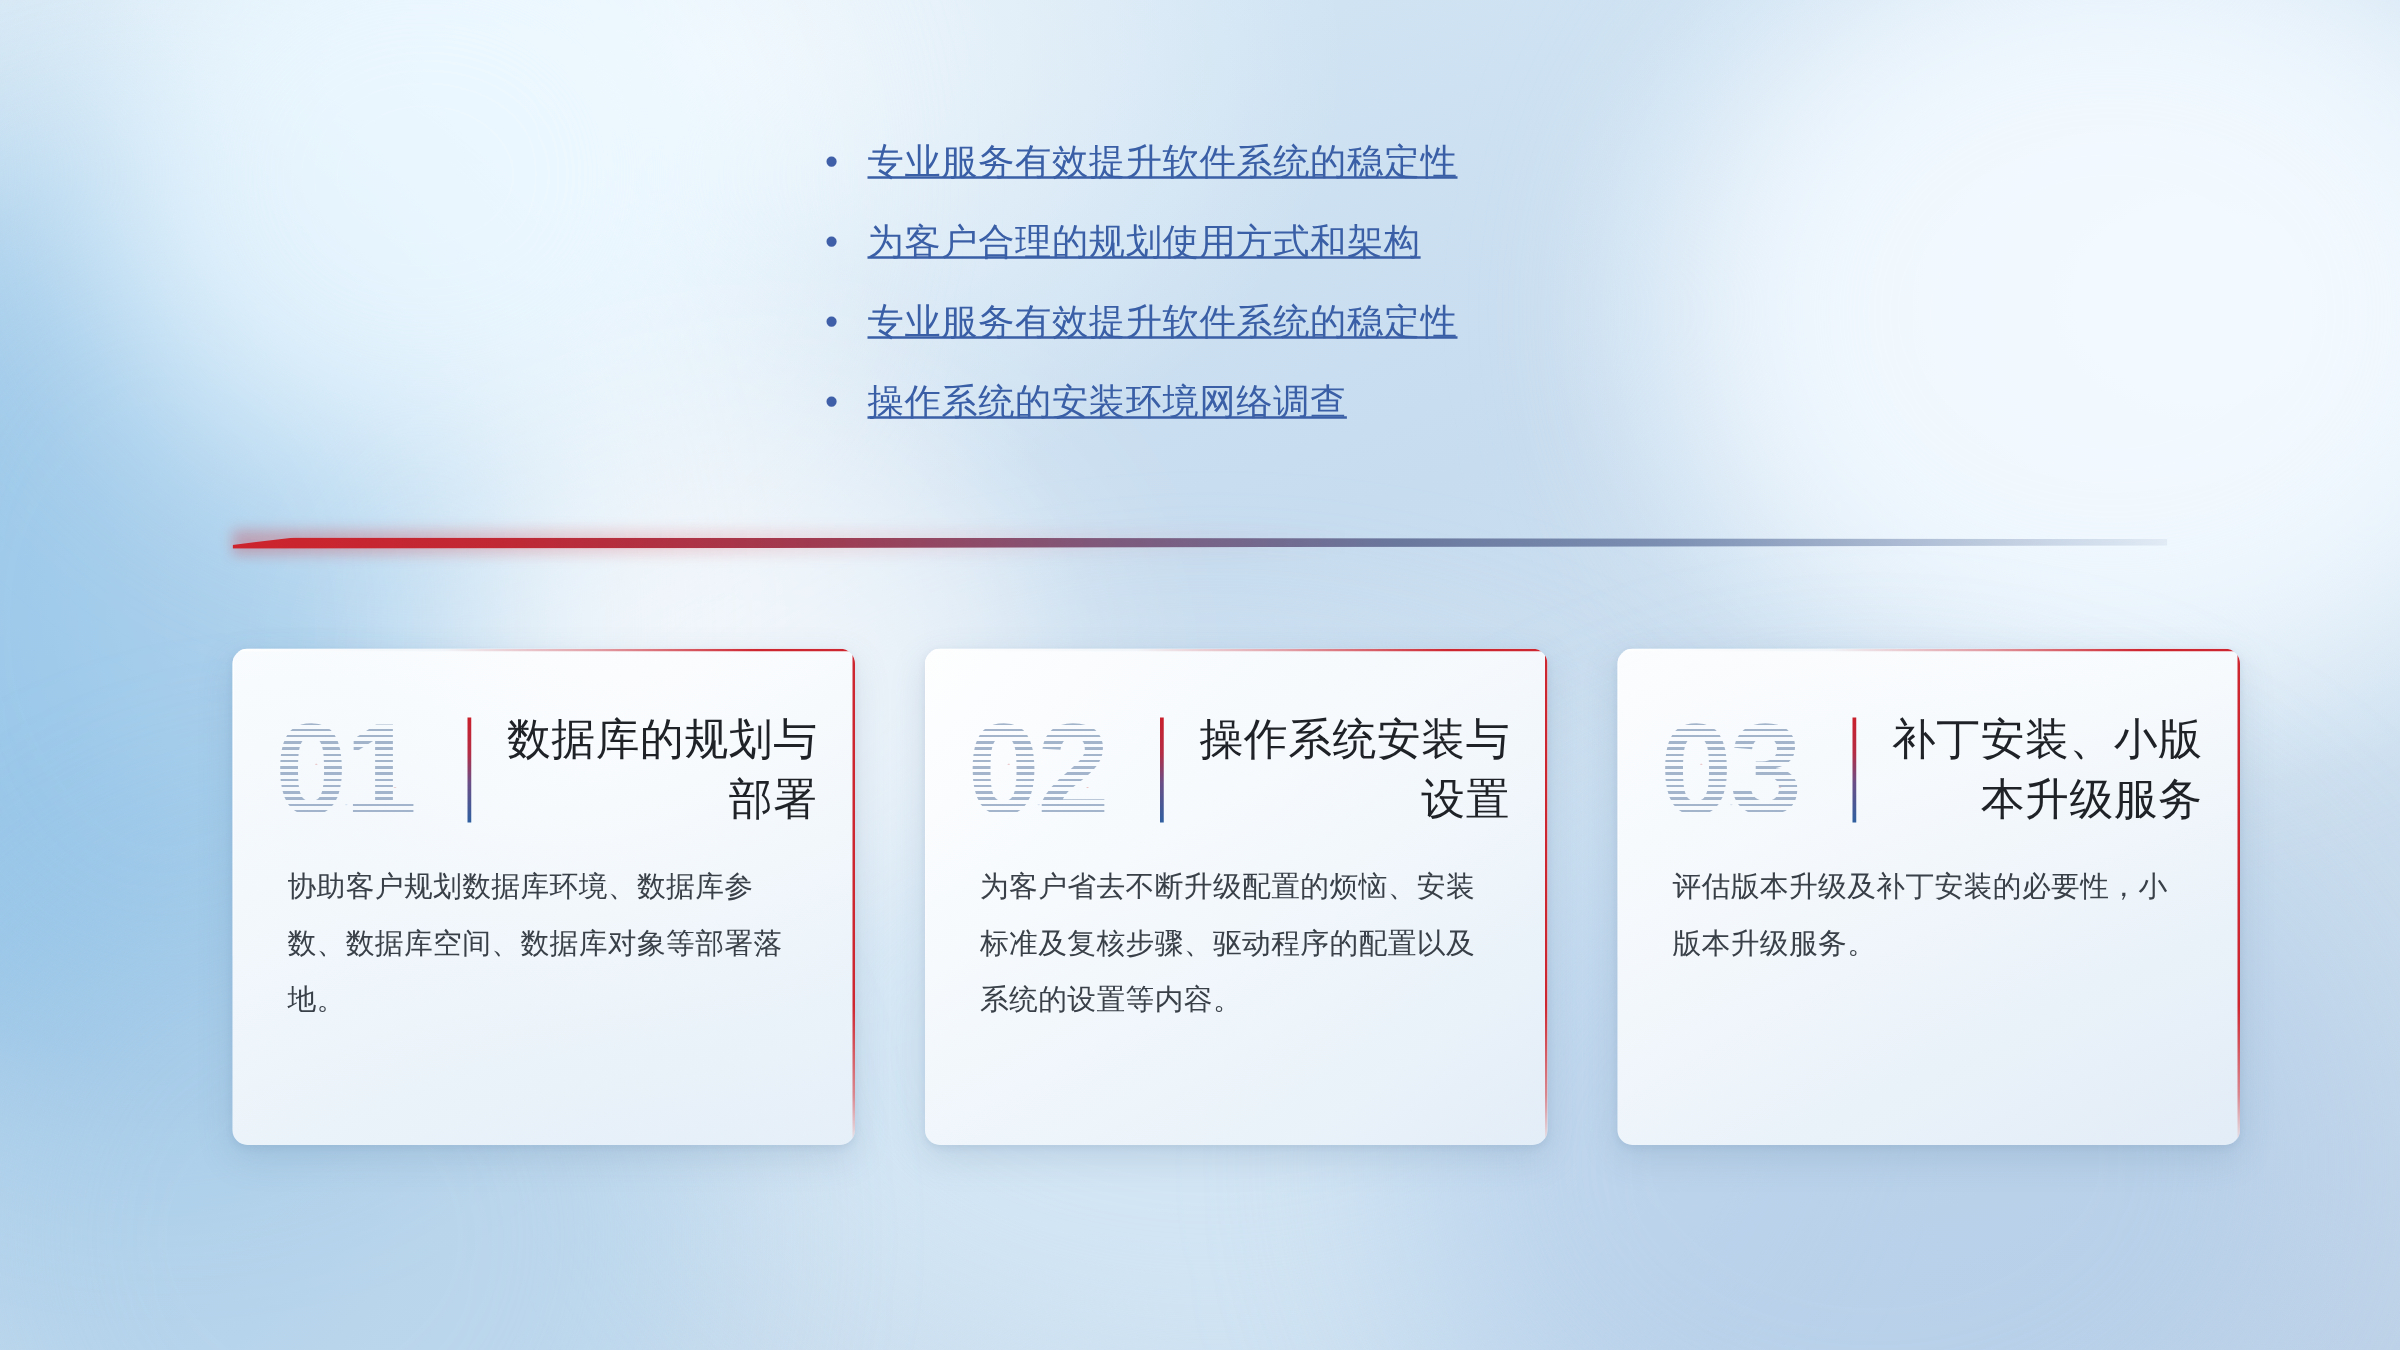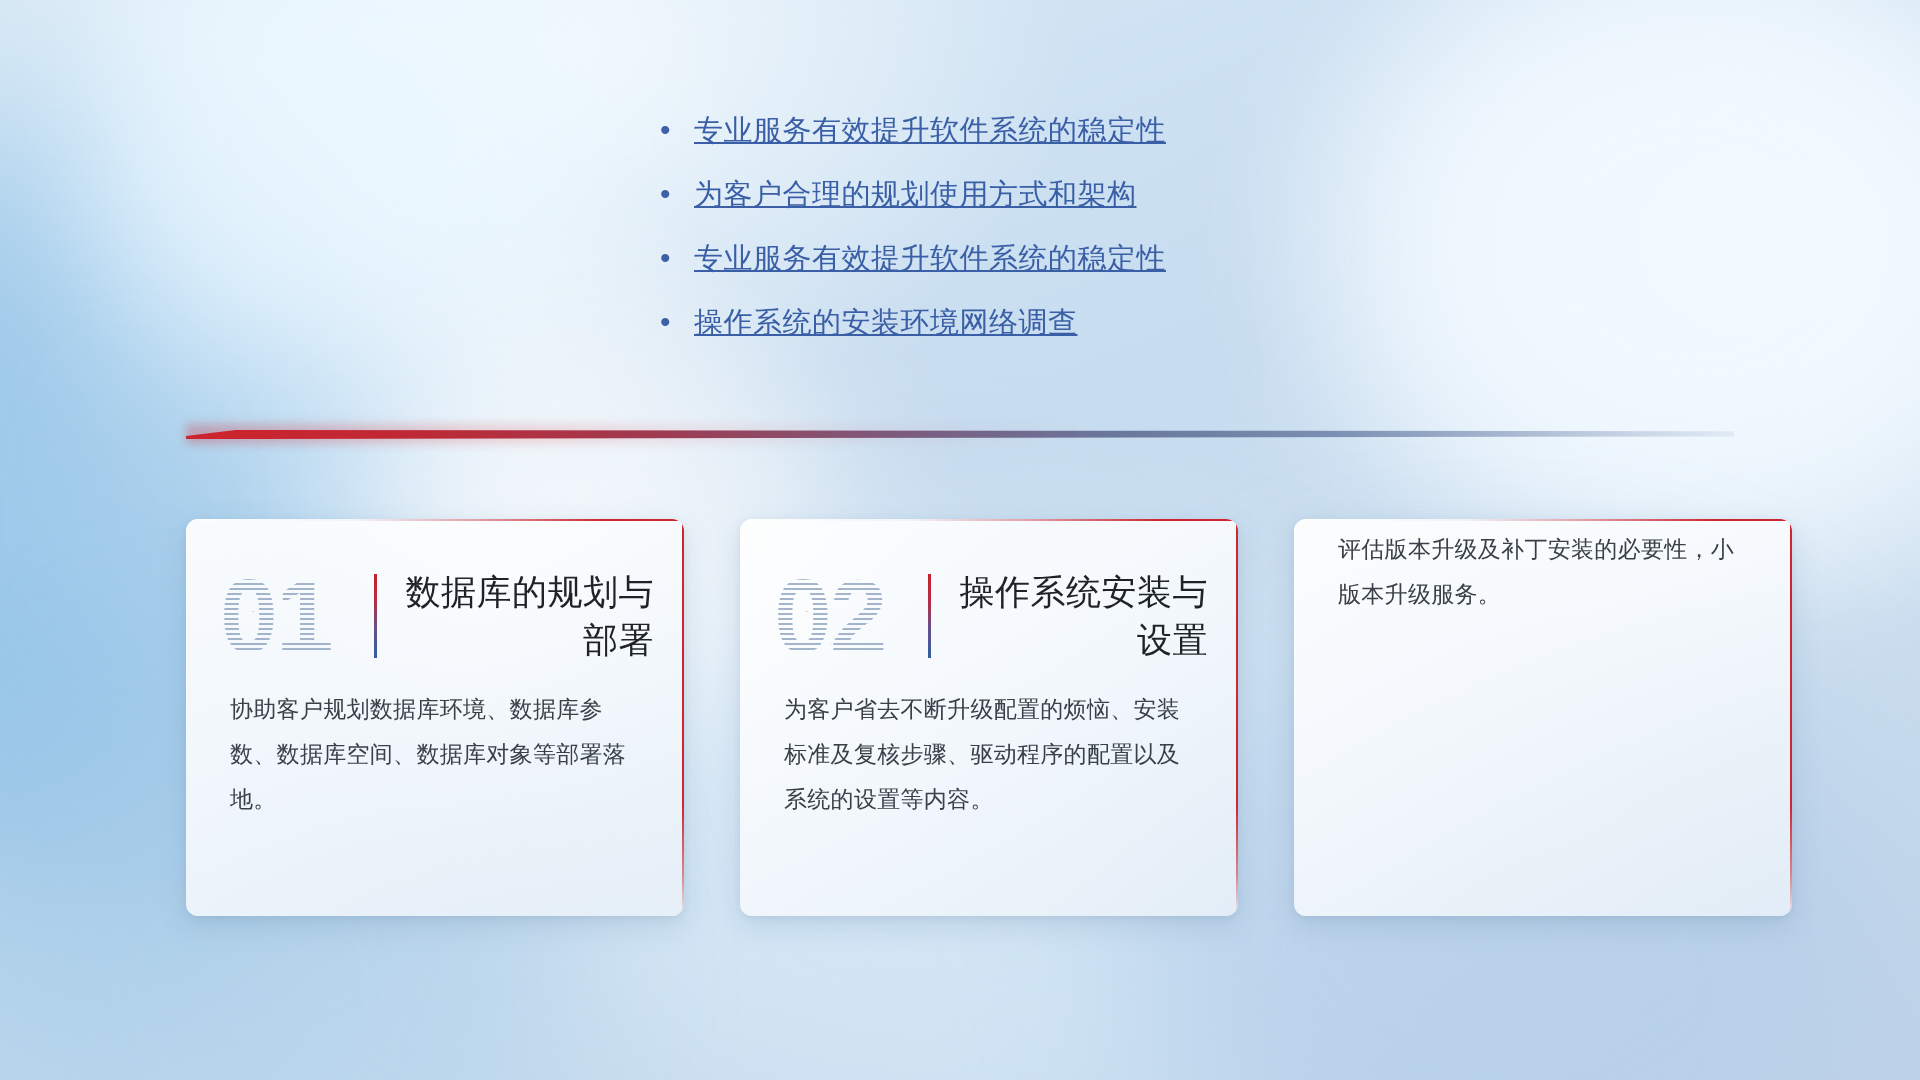--- a/index.html
+++ b/index.html
@@ -244,17 +244,22 @@
         <div class="card-rule"></div>
         <div class="card-title">操作系统安装与设置</div>
       </div>
       <div class="card-body">为客户省去不断升级配置的烦恼、安装标准及复核步骤、驱动程序的配置以及系统的设置等内容。</div>
     </div>
 
     <div class="card">
       <div class="edge-top"></div>
       <div class="edge-right"></div>
       <div class="edge-left"></div>
+      <div class="card-head">
+        <div class="card-number">03</div>
+        <div class="card-rule"></div>
+        <div class="card-title">补丁安装、小版本升级服务</div>
+      </div>
       <div class="card-body">评估版本升级及补丁安装的必要性，小版本升级服务。</div>
     </div>
 
   </div>
 </div>
 
 </body></html>

